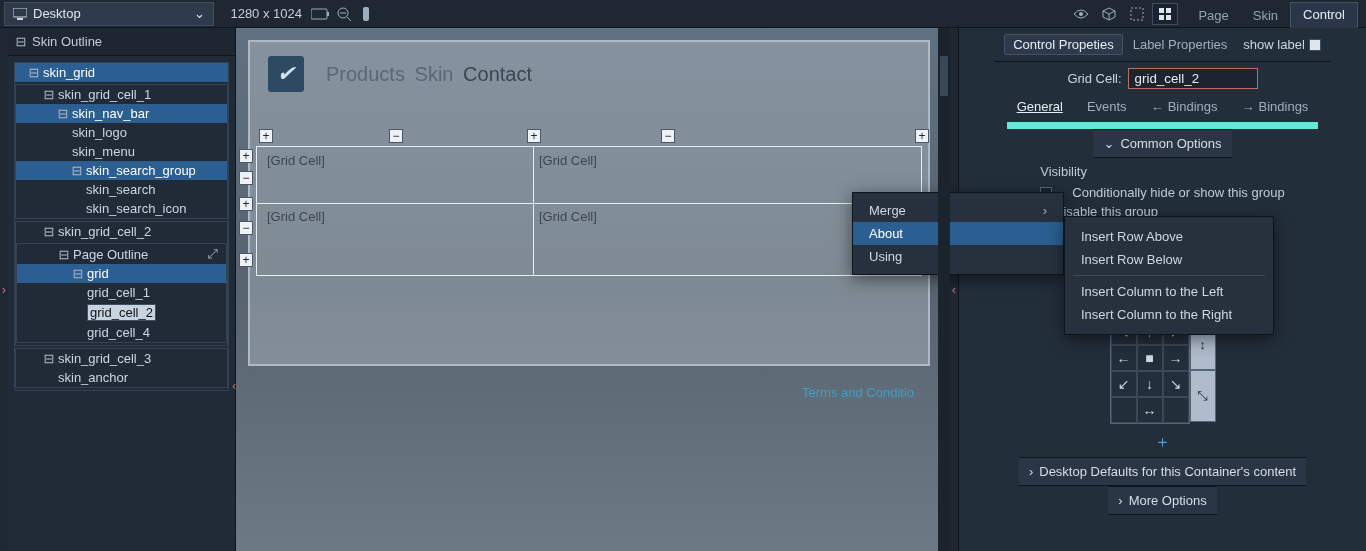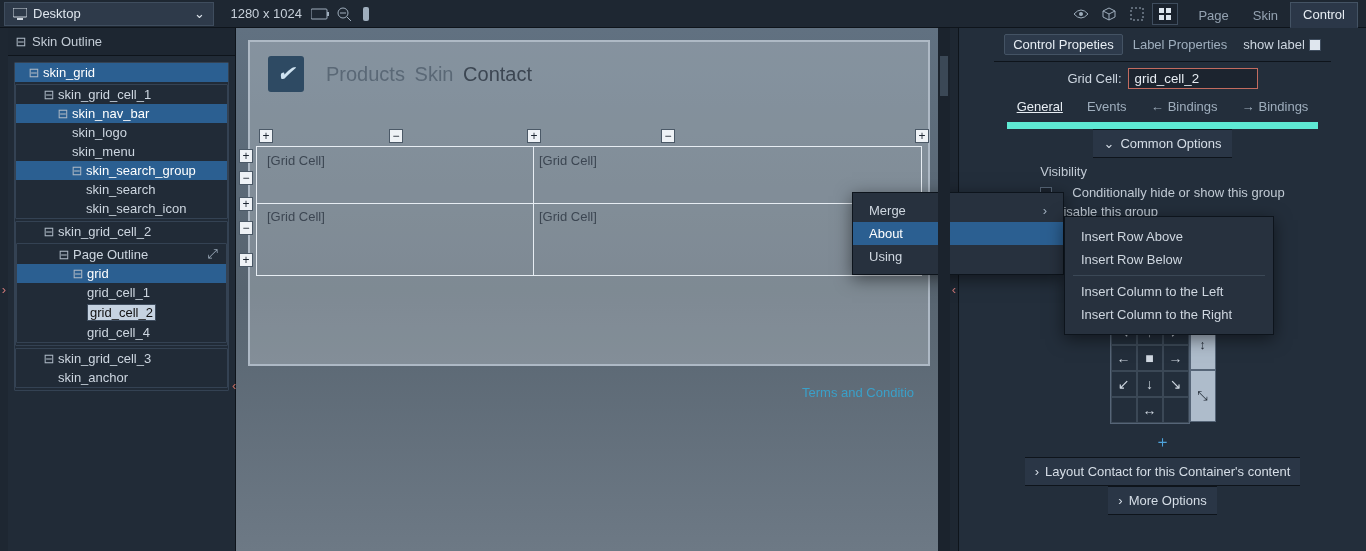--- a/index.html
+++ b/index.html
@@ -361,20 +361,20 @@
       </div>
       <div class="dir-extra">
         <div>↕</div>
         <div>⤡</div>
       </div>
     </div>
     <div class="plus-row">＋</div>
 
     <div class="sect-hdr">
         <span>›</span>
-        <span>Layout Contact for this Container's content</span>
+        <span>Desktop Defaults for this Container's content</span>
       </div>
     <div class="sect-hdr">
         <span>›</span>
         <span>More Options</span>
       </div>
   </div>
 </div>
 
 </body></html>

